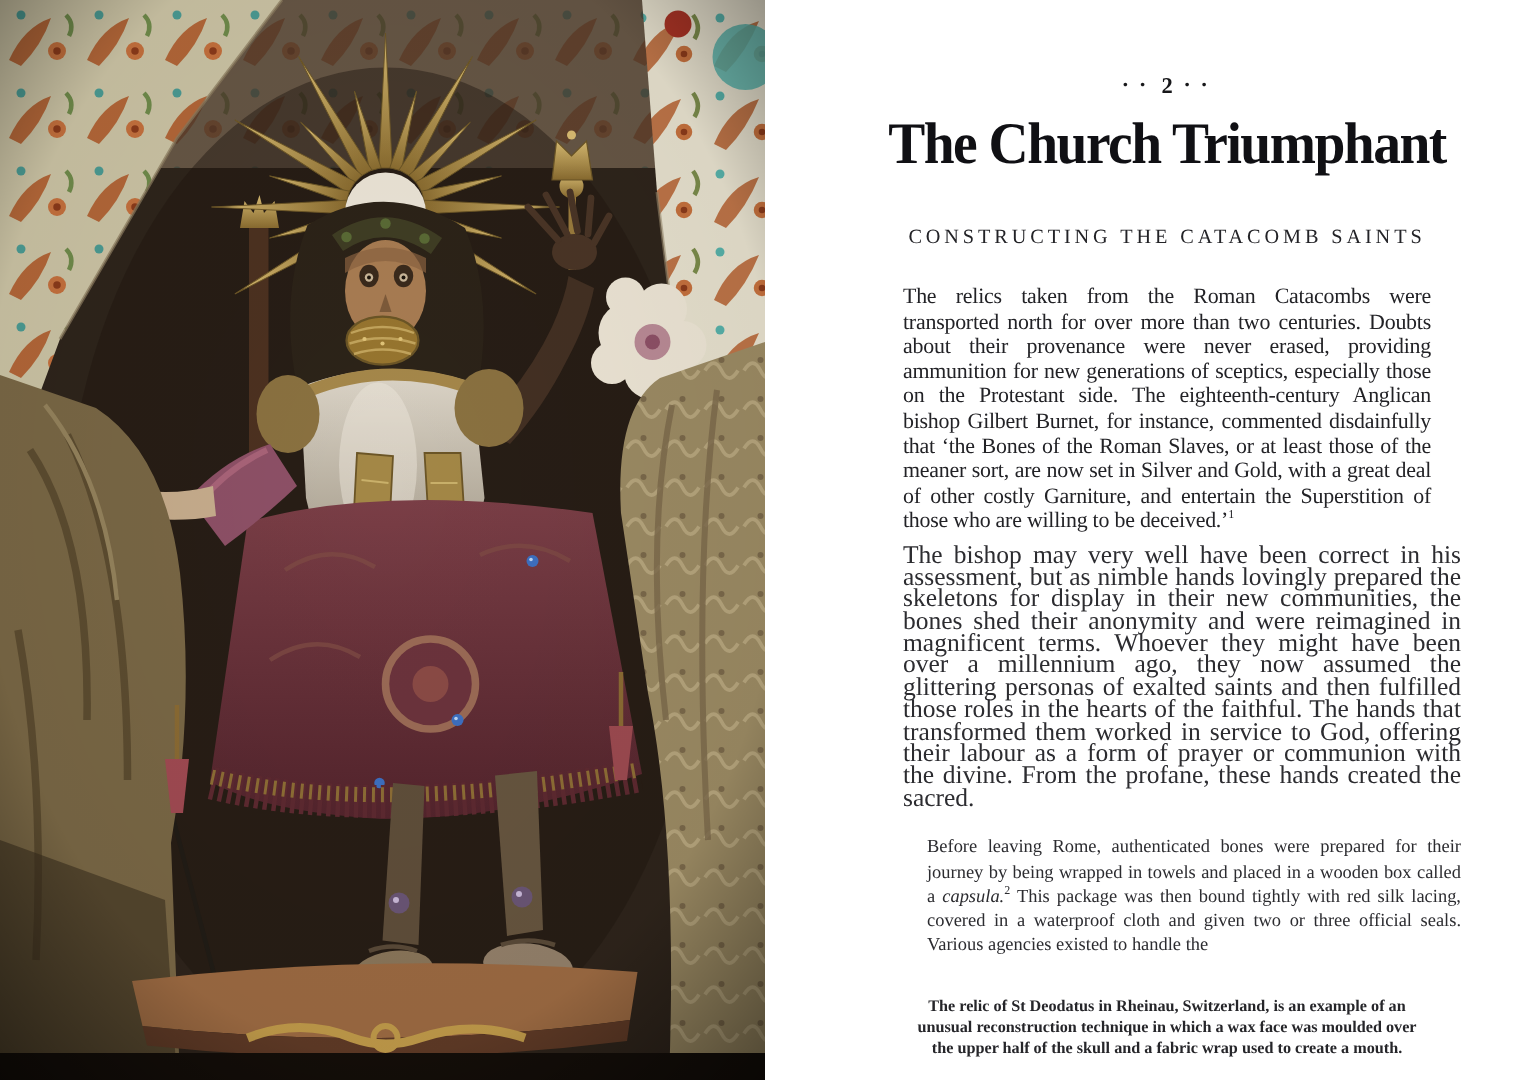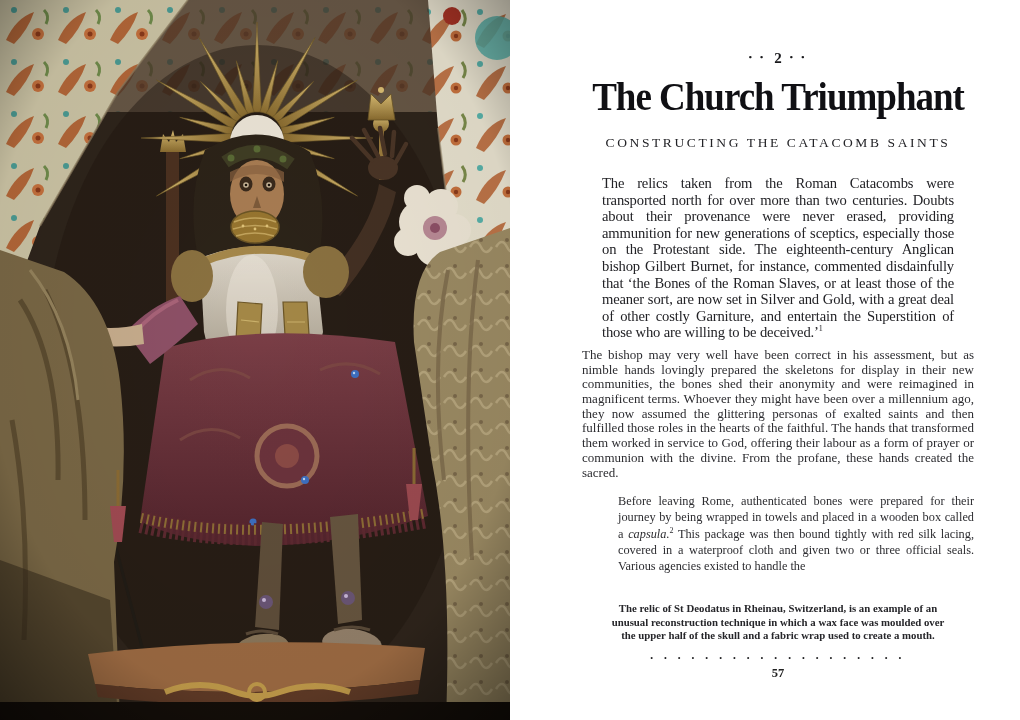--- a/index.html
+++ b/index.html
@@ -12,26 +12,26 @@
   .text-page{position:absolute;left:510px;top:0;width:510px;height:720px;background:#fff;}
   .column{position:absolute;left:72px;top:0;width:392px;}
   .ornament{margin-top:50px;text-align:center;font-weight:bold;font-size:15px;color:#17171a;}
   .orn-dots{font-size:9px;letter-spacing:3px;vertical-align:3px;color:#17171a;}
   .orn-num{padding:0 8px;}
   .title{
     margin-top:8px;text-align:center;font-size:37px;font-weight:bold;color:#101014;
     letter-spacing:-1px;transform:scaleY(1.06);transform-origin:center;
     font-family:"Liberation Serif","DejaVu Serif",serif;
   }
-  .subtitle{margin-top:17px;text-align:center;font-size:13.5px;letter-spacing:2.6px;color:#232327;white-space:nowrap;}
+  .subtitle{margin-top:32px;text-align:center;font-size:13.5px;letter-spacing:2.6px;color:#232327;white-space:nowrap;}
   .p-large{
     margin:24px auto 0;width:352px;font-size:14.6px;line-height:16.6px;
     text-align:justify;color:#222226;letter-spacing:-0.15px;
   }
-  .p-small{margin-top:7px;font-size:13px;line-height:14.7px;text-align:justify;color:#2c2c30;}
+  .p-small{margin-top:7px;font-size:17px;line-height:14.7px;text-align:justify;color:#2c2c30;margin-left:20px;}
   .subhead{margin-top:13px;text-align:center;font-size:10.6px;font-weight:bold;letter-spacing:1.7px;color:#333338;white-space:nowrap;}
   .p-spaced{margin-top:9px;font-size:12.3px;line-height:16.2px;text-align:justify;color:#2c2c30;margin-left:36px;}
   .caption{margin:28px auto 0;width:344px;text-align:center;font-weight:bold;font-size:10.8px;line-height:13.6px;color:#26262a;}
   .divider{margin-top:11px;text-align:center;font-size:8px;letter-spacing:4.5px;color:#1c1c1e;white-space:nowrap;}
   .pagenum{margin-top:3px;text-align:center;font-size:12.5px;font-weight:bold;color:#222;}
   sup{font-size:8px;line-height:0;}
   .it{font-style:italic;}
 </style>
 </head>
 <body>

